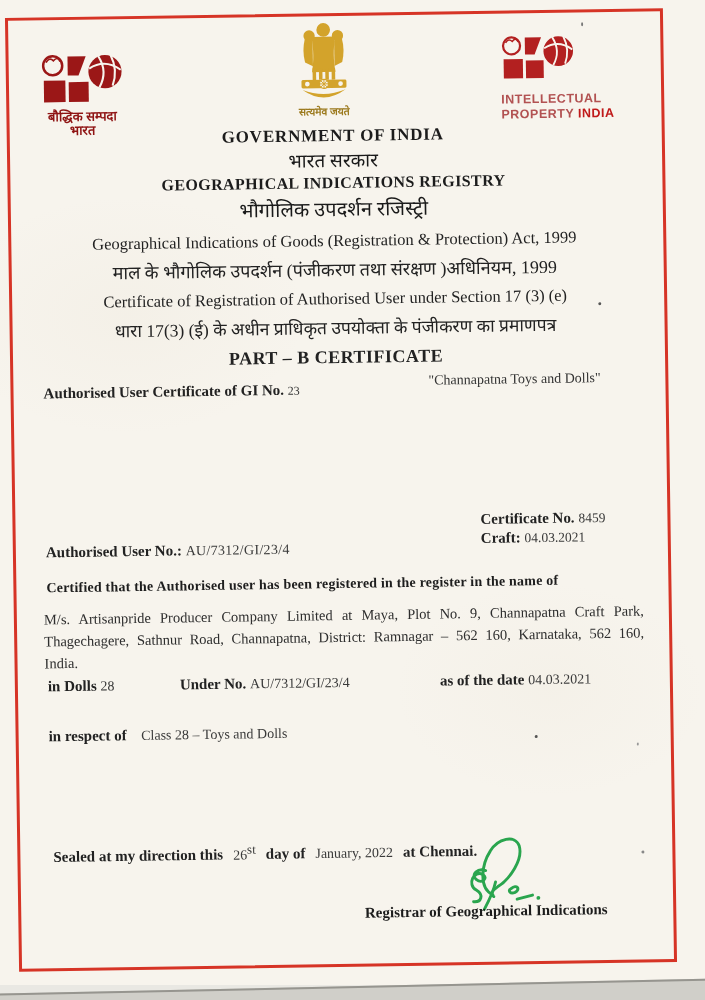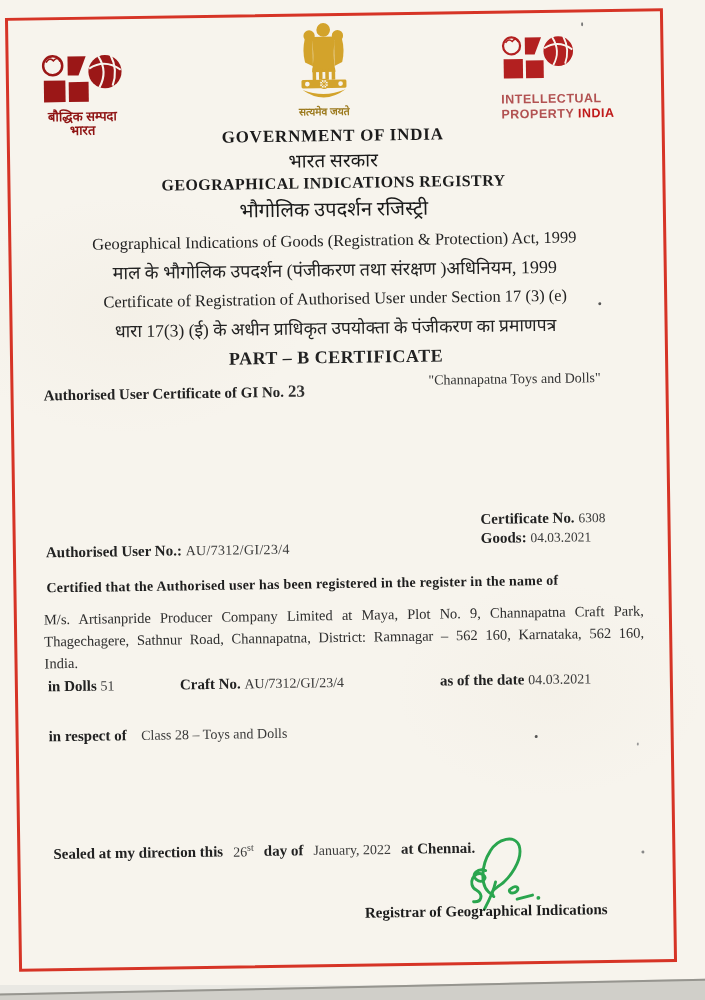--- a/index.html
+++ b/index.html
@@ -36,36 +36,36 @@
   .gov-hi{top:147px;font-size:19px;color:#1a1a1a;}
   .reg-en{top:174px;font-size:16px;font-weight:bold;letter-spacing:.4px;color:#1c1c1c;}
   .reg-hi{top:195px;font-size:20px;color:#1a1a1a;}
   .act-en{top:231px;font-size:16.5px;}
   .act-hi{top:257px;font-size:18px;}
   .cert-en{top:289px;font-size:16.5px;}
   .cert-hi{top:315px;font-size:17.5px;}
   .part-title{top:347px;font-size:18px;font-weight:bold;letter-spacing:.5px;}
 
   .gi-line{left:45px;top:381px;font-size:15px;}
-  .gi-line .val{font-weight:bold;font-size:17px;color:#333;}
+  .gi-line .val{font-weight:normal;font-size:12px;color:#333;}
   .gi-quote{left:430px;top:374px;width:200px;font-size:14px;color:#333;}
 
   .certno-block{left:480px;top:512px;font-size:15px;line-height:19px;}
   .certno-block .val{font-weight:normal;font-size:13.5px;color:#3a3a3a;}
   .userno-line{left:45px;top:540px;font-size:15px;}
   .userno-line .val{font-weight:normal;font-size:14px;color:#3a3a3a;letter-spacing:.3px;}
   .certified-line{left:45px;top:576px;font-size:14px;font-weight:bold;letter-spacing:.2px;color:#1e1e1e;}
   .address{left:42px;top:604px;width:600px;font-size:14.5px;line-height:1.52;text-align:justify;color:#2e2e2e;word-spacing:2.5px;}
   .class-row{top:674px;font-size:15px;}
   .class-row .val{font-weight:normal;font-size:14px;color:#3a3a3a;}
   .respect-row{top:724px;font-size:15px;}
   .respect-row .val{font-weight:normal;font-size:14px;color:#3a3a3a;}
   .sealed-row{left:48px;top:840px;font-size:15px;white-space:nowrap;}
   .sealed-row .val{font-weight:normal;font-size:14px;color:#3a3a3a;}
-  .sealed-row sup{font-size:10px;}
+  .sealed-row sup{font-size:13px;}
   .gap1{display:inline-block;width:10px;}
   .gap2{display:inline-block;width:7px;}
   .registrar{left:340px;top:905px;width:280px;text-align:center;font-size:15px;font-weight:bold;color:#1c1c1c;}
 
   
   .logo-left{left:46px;top:50px;color:#9b1717;}
   .logo-right{left:507px;top:38px;color:#b32020;}
   .logo-caption-left{left:36px;top:106px;width:104px;text-align:center;color:#8f1414;font-weight:bold;font-size:13px;line-height:14px;}
   .logo-caption-right{left:507px;top:95px;font-size:12.5px;line-height:15px;letter-spacing:.5px;font-weight:bold;}
   .emblem{left:299px;top:19px;color:#d3a32b;}
@@ -162,43 +162,43 @@
 
     <div class="abs gi-line">
       <span class="b">Authorised User Certificate of GI No.</span>
       <span class="val">23</span>
     </div>
     <div class="abs gi-quote">"Channapatna Toys and Dolls"</div>
 
     <div class="abs certno-block">
       <div>
         <span class="b">Certificate No.</span>
-        <span class="val">6308</span>
+        <span class="val">8459</span>
       </div>
       <div>
-        <span class="b">Goods:</span>
+        <span class="b">Craft:</span>
         <span class="val">04.03.2021</span>
       </div>
     </div>
 
     <div class="abs userno-line">
       <span class="b">Authorised User No.:</span>
       <span class="val">AU/7312/GI/23/4</span>
     </div>
 
     <div class="abs certified-line">Certified that the Authorised user has been registered in the register in the name of</div>
 
     <div class="abs address">M/s. Artisanpride Producer Company Limited at Maya, Plot No. 9, Channapatna Craft Park, Thagechagere, Sathnur Road, Channapatna, District: Ramnagar – 562 160, Karnataka, 562 160, India.</div>
 
     <div class="abs class-row" style="left:45px;">
       <span class="b">in Dolls</span>
-      <span class="val">51</span>
+      <span class="val">28</span>
     </div>
     <div class="abs class-row" style="left:177px;">
-      <span class="b">Craft No.</span>
+      <span class="b">Under No.</span>
       <span class="val">AU/7312/GI/23/4</span>
     </div>
     <div class="abs class-row" style="left:437px;">
       <span class="b">as of the date</span>
       <span class="val">04.03.2021</span>
     </div>
 
     <div class="abs respect-row" style="left:45px;">
       <span class="b">in respect of</span>
       <span class="gap2"></span>

